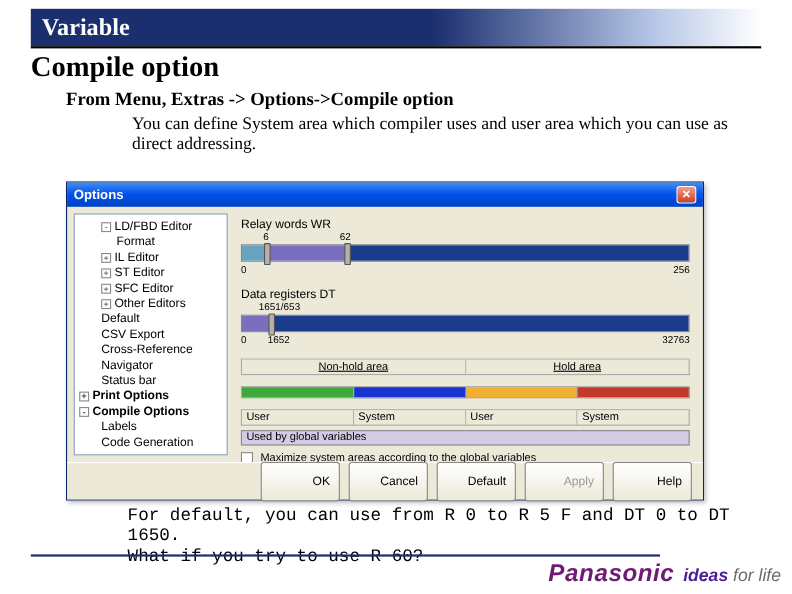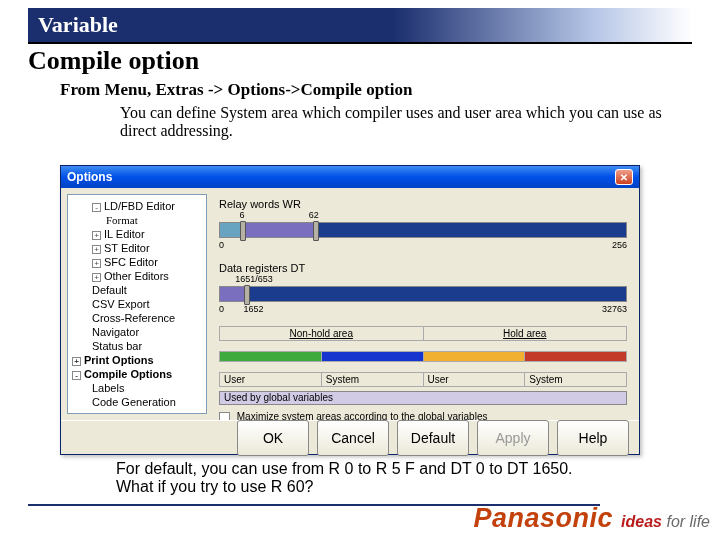--- a/index.html
+++ b/index.html
@@ -70,21 +70,21 @@
   .tree {
     width: 140px;
     background: #fff;
     border: 1px solid #7f9db9;
     margin: 6px;
     padding: 4px 2px;
     overflow: hidden;
   }
   .tree-item { white-space: nowrap; padding: 0 2px; line-height: 14px; color: #000; }
   .tree-item.sub { padding-left: 22px; }
-  .tree-item.sub2 { padding-left: 36px; font-family: Liberation Serif, serif; }
+  .tree-item.sub2 { padding-left: 36px; }
   .tree-item.sel { background: #316ac5; color: #fff; }
   .tree-item.bold { font-weight: bold; }
   .tree-item .box {
     display: inline-block; width: 9px; height: 9px;
     border: 1px solid #888; font-size: 8px; line-height: 7px;
     text-align: center; margin-right: 3px; background: #fff; color: #444;
   }
 
   .panel {
     flex: 1;
@@ -137,41 +137,42 @@
     position: absolute; bottom: 0; left: 0; right: 0;
     height: 34px; border-top: 1px solid #fff;
     display: flex; justify-content: flex-end; align-items: center;
     gap: 8px; padding: 0 10px;
     background: #ece9d8;
   }
   .wbtn {
     min-width: 72px; height: 36px;
     background: linear-gradient(180deg, #fff, #ece9d8);
     border: 1px solid #888; border-radius: 3px;
-    font-family: Tahoma, Arial, sans-serif; font-size: 14px;
+    font-family: Tahoma, Arial, sans-serif; font-size: 11px;
     padding: 0 8px;
+    text-align: right;
   }
   .wbtn.disabled { color: #999; }
 
   .footer-box {
     position: absolute;
     left: 116px; top: 460px;
-    font-family: Liberation Sans, sans-serif;
+    font-family: Liberation Mono, monospace;
     font-size: 16px;
     line-height: 1.15;
   }
   .brand {
     position: absolute;
     right: 10px; bottom: 6px;
     font-family: Arial, sans-serif;
     display: flex; align-items: baseline; gap: 8px;
   }
-  .brand .pana { color: #c2410c; font-weight: bold; font-style: italic; font-size: 27px; letter-spacing: 0.5px; }
+  .brand .pana { color: #701a75; font-weight: bold; font-style: italic; font-size: 22px; letter-spacing: 0.5px; }
   .brand .tag { color: #6b6b6b; font-style: italic; font-size: 16px; }
-  .brand .tag b { color: #b91c1c; }
+  .brand .tag b { color: #4c1d95; }
   .rule { position: absolute; left: 28px; right: 120px; bottom: 34px; height: 2px; background: #1b2e6e; }
 </style>
 </head>
 <body>
 
 <div class="slide-header">
   <span>Variable</span>
 </div>
 
 <div class="title">Compile option</div>

